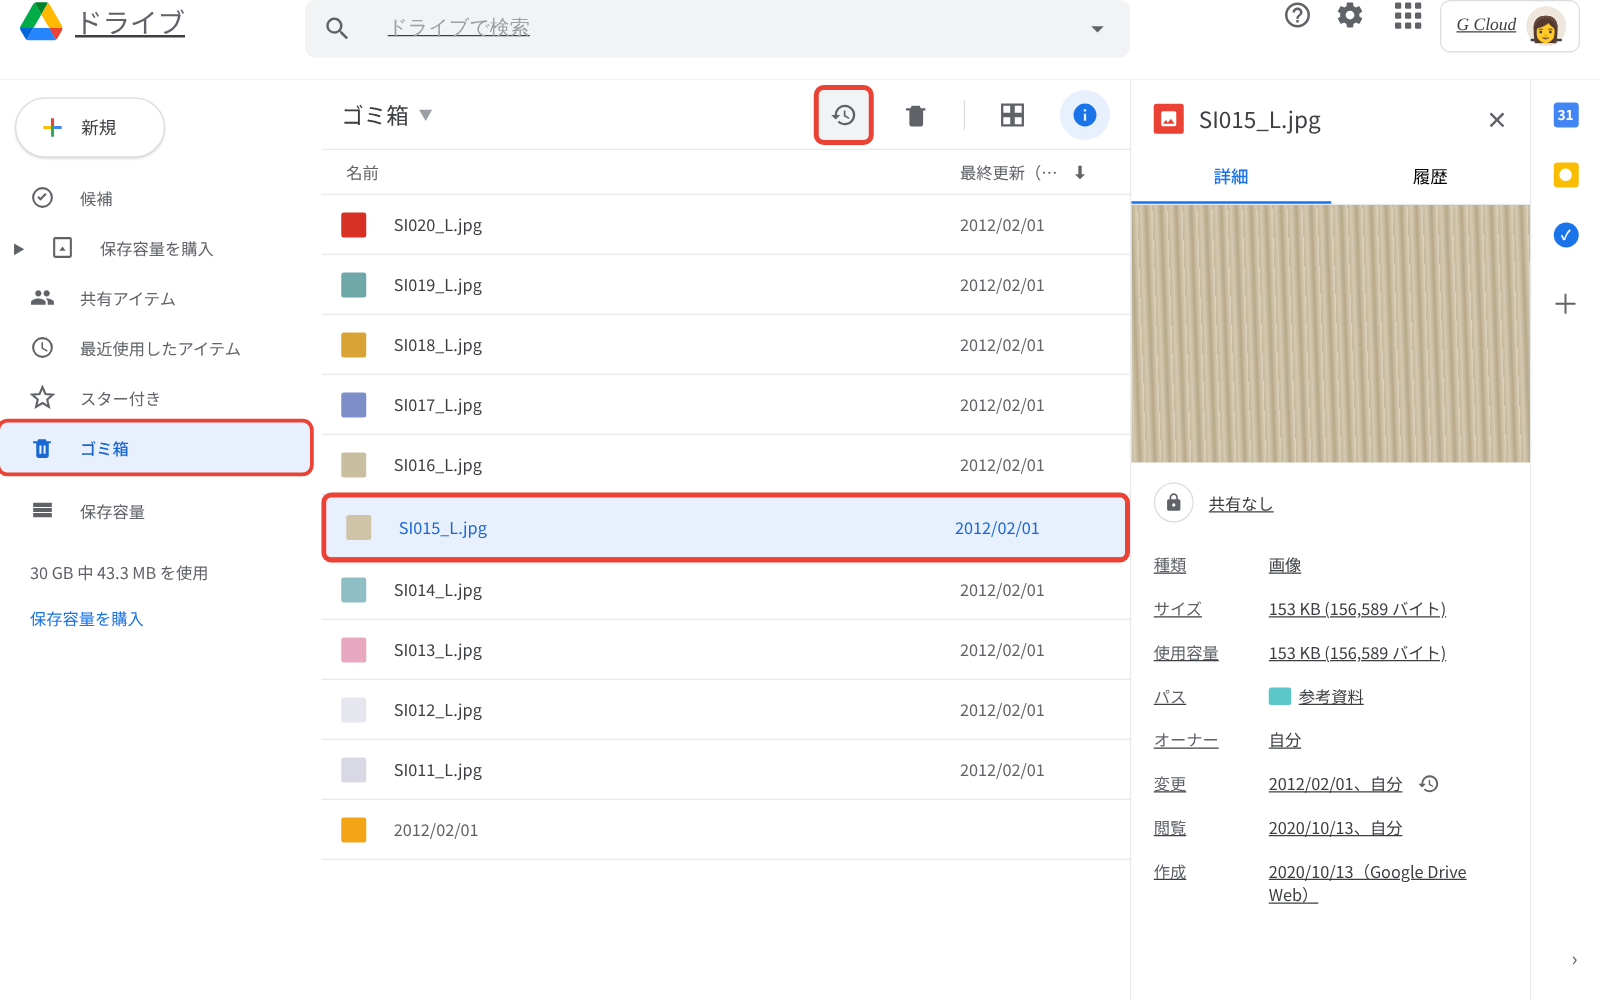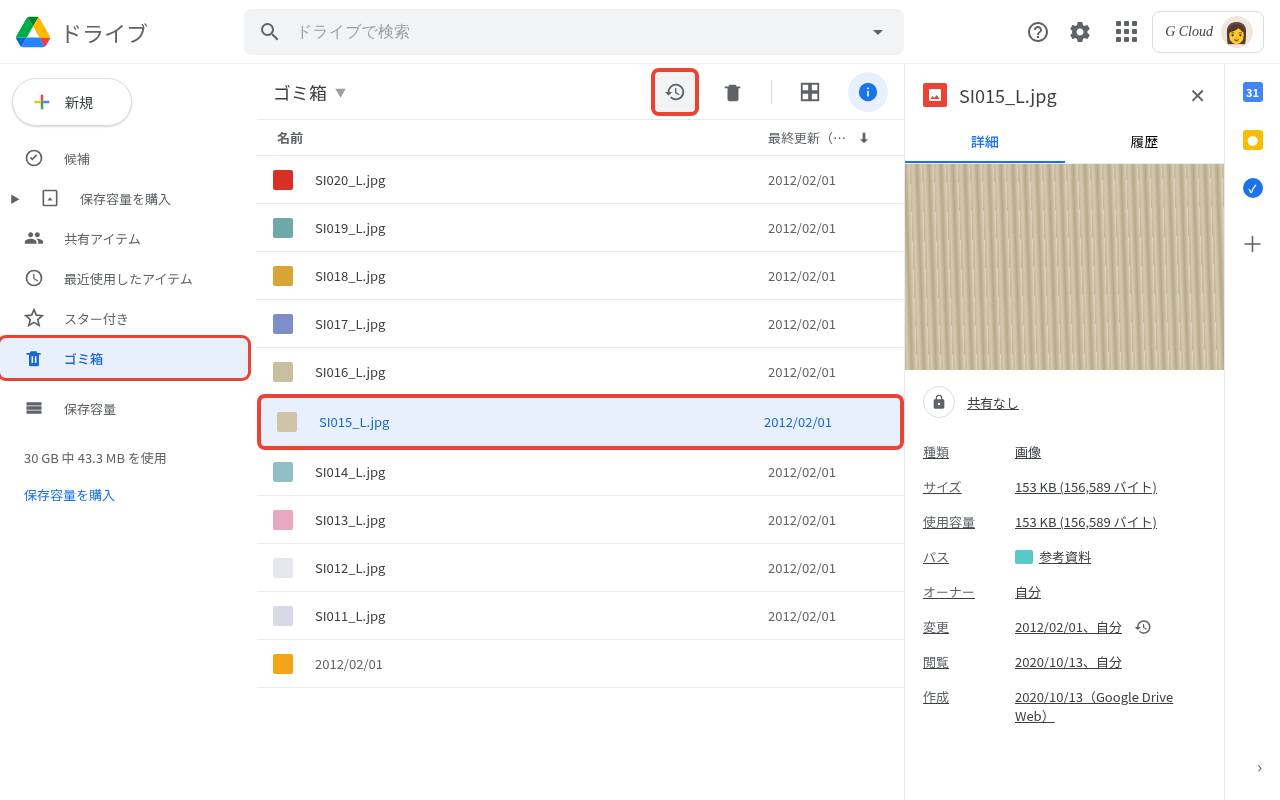--- a/index.html
+++ b/index.html
@@ -1,23 +1,23 @@
 <!DOCTYPE html>
 <html><head>
 <meta charset="utf-8">
 <style>
 * { box-sizing: border-box; margin: 0; padding: 0; }
 body { font-family: 'Noto Sans JP', Arial, sans-serif; font-size: 13px; color: #3c4043; background: #fff; overflow: hidden; }
 .app { display: flex; flex-direction: column; height: 800px; width: 1280px; position: relative; }
-.header { display: flex; align-items: center; height: 64px; padding: 0 16px; border-bottom: 1px solid #f1f3f4; gap: 8px; }
+.header { display: flex; align-items: flex-start; height: 64px; padding: 0 16px; border-bottom: 1px solid #f1f3f4; gap: 8px; text-decoration: underline; }
 .logo { display: flex; align-items: center; gap: 10px; width: 220px; }
 .logo-icon { width: 34px; height: 34px; }
 .logo-text { font-size: 22px; color: #5f6368; }
 .search-bar { flex: 0 0 660px; height: 46px; background: #f1f3f4; border-radius: 8px; display: flex; align-items: center; padding: 0 14px; gap: 14px; }
-.search-input { flex: 1; border: none; background: transparent; font-size: 16px; color: #0c4a6e; outline: none; }
+.search-input { flex: 1; border: none; background: transparent; font-size: 16px; color: #0c4a6e; outline: none; margin-left: 14px; }
 .search-input::placeholder { color: #9aa0a6; }
 .header-spacer { flex: 1; }
 .hdr-icon { width: 24px; height: 24px; color: #5f6368; display: flex; align-items: center; justify-content: center; cursor: pointer; }
 .hdr-icon svg { width: 24px; height: 24px; fill: #5f6368; }
 .apps-grid { display: grid; grid-template-columns: repeat(3, 5px); grid-template-rows: repeat(3, 5px); gap: 3px; }
 .apps-grid span { background: #5f6368; border-radius: 1px; }
 .profile-chip { margin-left: 6px; display: flex; align-items: center; gap: 8px; border: 1px solid #dadce0; border-radius: 8px; padding: 4px 10px 4px 12px; height: 42px; }
 .profile-label { font-family: cursive; font-size: 14px; font-style: italic; color:#3c4043; }
 .avatar { width: 32px; height: 32px; border-radius: 50%; background: #efe7de; display: flex; align-items: center; justify-content: center; font-size: 20px; }
 .body { flex: 1; display: flex; overflow: hidden; }
@@ -44,21 +44,21 @@
 .toolbar-spacer { flex: 1; }
 .toolbar-icons { display: flex; align-items: center; gap: 18px; }
 .tbtn { width: 40px; height: 40px; border-radius: 50%; display: flex; align-items: center; justify-content: center; cursor: pointer; }
 .tbtn svg { width: 22px; height: 22px; fill: #5f6368; }
 .tbtn.bg { background: #f1f3f4; }
 .tbtn.red-box { box-shadow: 0 0 0 4px #ea4335; border-radius: 4px; background:#f1f3f4; }
 .tbtn.info { background: #e8f0fe; }
 .tbtn.info svg { fill: #1a73e8; }
 .vdivider { width: 1px; height: 24px; background: #dadce0; }
 .cols { display: flex; align-items: center; padding: 8px 16px; border-bottom: 1px solid #e8eaed; font-size: 13px; color: #5f6368; }
-.col-name { flex: 1; padding-left: 4px; font-weight: bold; }
+.col-name { flex: 1; padding-left: 4px; }
 .col-mod { width: 120px; display: flex; align-items: center; gap: 10px; }
 .files { flex: 1; overflow: auto; }
 .file-row { display: flex; align-items: center; height: 48px; padding: 0 16px; border-bottom: 1px solid #e8eaed; font-size: 13px; cursor: pointer; }
 .file-row.selected { background: #e8f0fe; color: #1967d2; box-shadow: 0 0 0 4px #ea4335; position: relative; z-index: 2; border-radius: 4px; margin: 2px 4px; }
 .thumb { width: 20px; height: 20px; border-radius: 2px; margin-right: 22px; }
 .fname { flex: 1; }
 .fdate { width: 120px; color: #5f6368; }
 .file-row.selected .fdate { color: #1967d2; }
 .details { width: 320px; border-left: 1px solid #e8eaed; display: flex; flex-direction: column; overflow: hidden; }
 .details-header { display: flex; align-items: center; padding: 16px 18px 12px; gap: 12px; }

